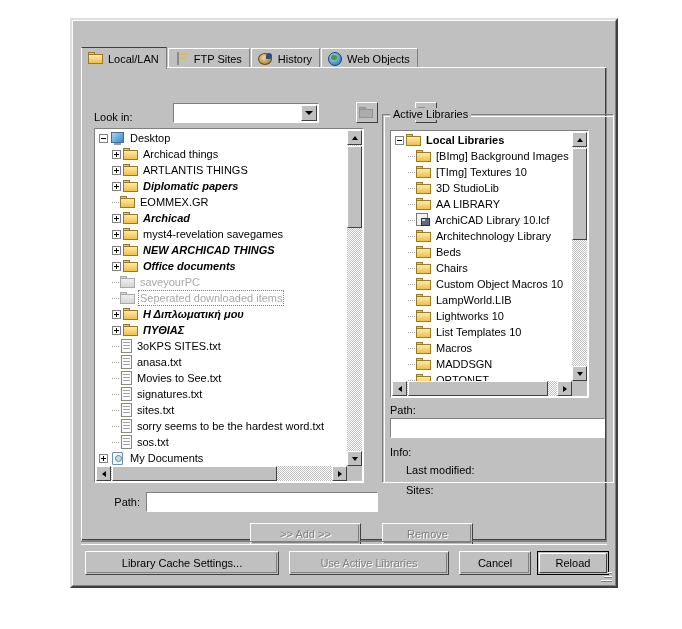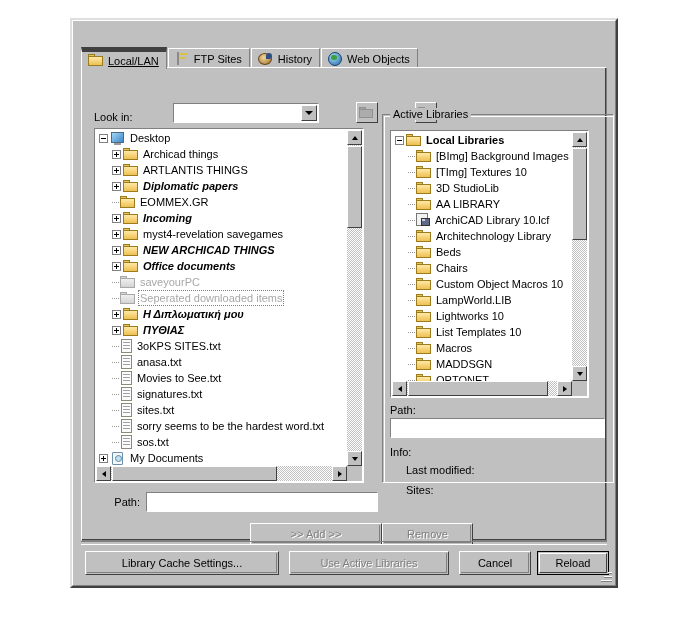--- a/index.html
+++ b/index.html
@@ -62,22 +62,21 @@
   .tab{
     height:20px;display:flex;align-items:center;gap:4px;
     padding:0 7px 0 6px;background:#c0c0c0;
     border-top:1px solid #ffffff;border-left:1px solid #ffffff;
     border-right:1px solid #808080;
     box-sizing:border-box;white-space:nowrap;cursor:default;
     margin-right:1px;position:relative;
   }
   .tab.active{
     height:22px;margin-bottom:-1px;z-index:3;
-    border-top:5px solid #404040;
-    text-decoration:underline;
+    border-top:1px solid #404040;
   }
   .tab-label{font-size:11px;}
 
   .tabbody{
     position:absolute;left:8px;top:46px;right:8px;bottom:44px;
     background:#c0c0c0;
     border-top:1px solid #ffffff;border-left:1px solid #ffffff;
     border-right:1px solid #808080;border-bottom:1px solid #808080;
     box-sizing:border-box;
   }
@@ -421,21 +420,21 @@
                   </span>
                   <span class="tlabel">EOMMEX.GR</span>
                 </div>
                 <div class="trow">
                   <span style="width: 13px; flex: 0 0 auto;"></span>
                   <span class="expander plus"></span>
                   <span class="ico ico-folder">
                     <span class="tabtop"></span>
                     <span class="body"></span>
                   </span>
-                  <span class="tlabel it">Incoming</span>
+                  <span class="tlabel it">Archicad</span>
                 </div>
                 <div class="trow">
                   <span style="width: 13px; flex: 0 0 auto;"></span>
                   <span class="expander plus"></span>
                   <span class="ico ico-folder">
                     <span class="tabtop"></span>
                     <span class="body"></span>
                   </span>
                   <span class="tlabel">myst4-revelation savegames</span>
                 </div>
@@ -602,21 +601,21 @@
               </div>
       </div>
       <div class="sb-corner"></div>
     </div>
 
     <div class="path-row-l">
       <span class="path-lbl">Path:</span>
       <input class="txtfield" style="width: 232px;" value="">
     </div>
 
-    <div class="btn disabled" style="position:absolute;left:168px;top:455px;width:132px;height:22px;">
+    <div class="btn disabled" style="position:absolute;left:168px;top:455px;width:111px;height:22px;">
       <span class="in"></span>
       <span>&gt;&gt; Add &gt;&gt;</span>
     </div>
 
     <div class="group">
       <div class="group-border"></div>
       <div class="group-title">Active Libraries</div>
 
       <div class="liblist">
         <div class="libclip">

